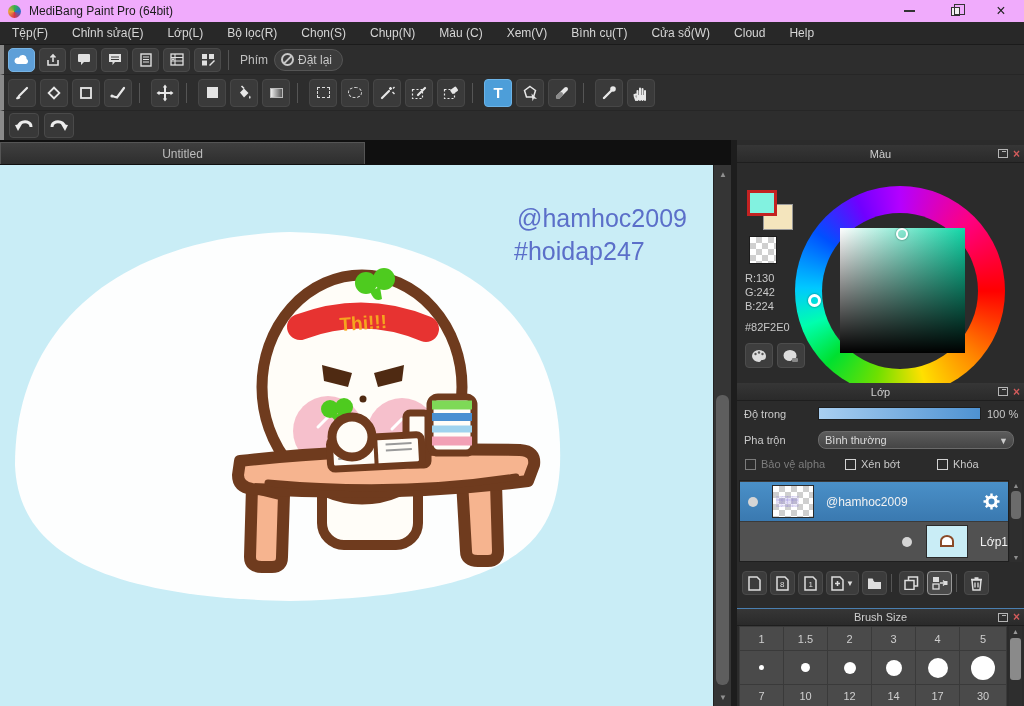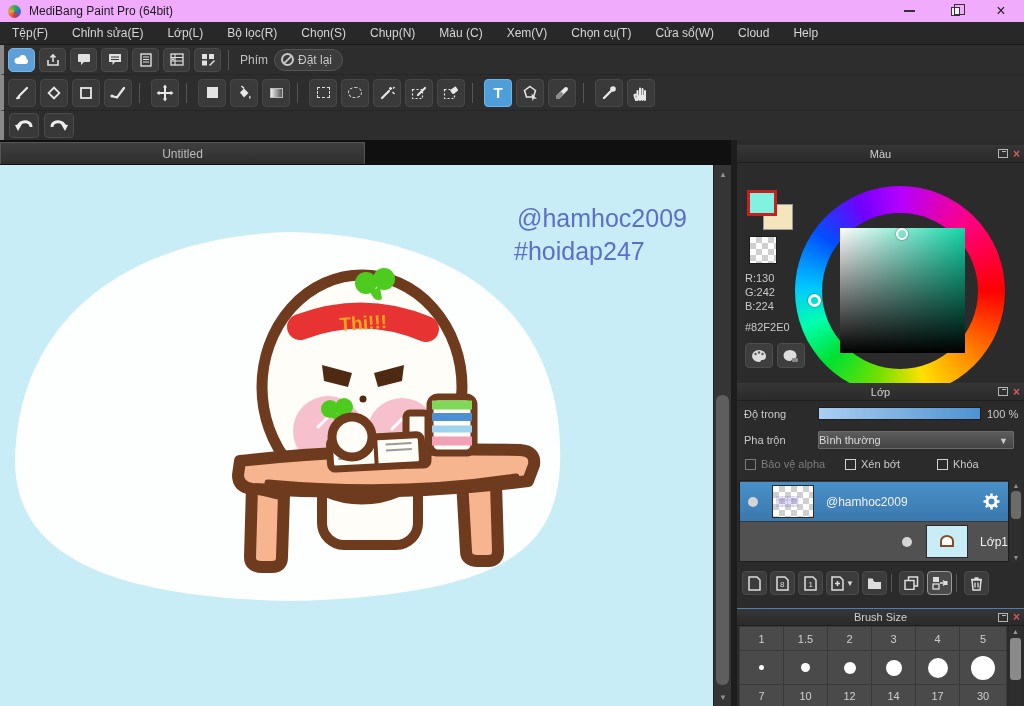--- a/index.html
+++ b/index.html
@@ -104,21 +104,21 @@
   .huecursor { position:absolute; left:71px; top:131px; width:13px; height:13px; border:3px solid #fff;
     border-radius:50%; box-shadow:0 0 2px rgba(0,0,0,.6); }
 
   
   .lrow { position:absolute; left:0; width:287px; color:#c9c9c9; font-size:11px; }
   .llabel { position:absolute; left:7px; top:3px; }
   .slidertrack { position:absolute; left:81px; top:2px; width:163px; height:13px; border:1px solid #1e1e1e;
     background:linear-gradient(to right,#a9cff1,#4e92d2); }
   .opval { position:absolute; left:250px; top:3px; }
   .dropdown { position:absolute; left:81px; top:0; width:196px; height:18px; background:linear-gradient(#5c5c5c,#454545);
-    border:1px solid #6a6a6a; border-radius:1px; color:#dadada; font-size:11px; line-height:16px; padding-left:0; }
+    border:1px solid #6a6a6a; border-radius:8px; color:#dadada; font-size:11px; line-height:16px; padding-left:6px; }
   .dropdown .caret { position:absolute; right:5px; top:1px; font-size:9px; color:#ccc; }
   .cb { display:inline-flex; align-items:center; gap:5px; color:#c9c9c9; font-size:11px; }
   .cbbox { width:11px; height:11px; border:1px solid #d2d2d2; background:transparent; }
   .cb.dim, .cb.dim .cbbox { color:#7c7c7c; border-color:#7c7c7c; }
   .layerlist { position:absolute; left:2px; top:340px; width:270px; height:82px; background:#3a3a3a; border:1px solid #1f1f1f; }
   .llscroll { position:absolute; left:273px; top:340px; width:12px; height:82px; background:#2e2e2e; }
   .llscroll .arr { width:12px; height:10px; color:#8f8f8f; font-size:7px; display:flex; align-items:center; justify-content:center; }
   .llthumb { position:absolute; left:1px; top:11px; width:10px; height:28px; background:#6b6b6b; border-radius:4px; }
   .layerrow { position:absolute; left:0; width:268px; height:39px; display:flex; align-items:center; }
   .layerrow.sel { background:linear-gradient(#4a90c8,#3a79b0); }
@@ -166,21 +166,21 @@
 
   <div class="menubar">
     <div class="menuitem">Tệp(F)</div>
     <div class="menuitem">Chỉnh sửa(E)</div>
     <div class="menuitem">Lớp(L)</div>
     <div class="menuitem">Bộ lọc(R)</div>
     <div class="menuitem">Chọn(S)</div>
     <div class="menuitem">Chụp(N)</div>
     <div class="menuitem">Màu (C)</div>
     <div class="menuitem">Xem(V)</div>
-    <div class="menuitem">Chọn cụ(T)</div>
+    <div class="menuitem">Bình cụ(T)</div>
     <div class="menuitem">Cửa sổ(W)</div>
     <div class="menuitem">Cloud</div>
     <div class="menuitem">Help</div>
   </div>
 
   <div class="quickbar">
     <div class="qbtn cloud">
       <svg width="16" height="12" viewBox="0 0 16 12">
           <path d="M4 10 a3.2 3.2 0 1 1 .8-6.2 A4 4 0 0 1 12.6 5 A2.7 2.7 0 0 1 12 10 Z" fill="#fff"></path>
         </svg>

